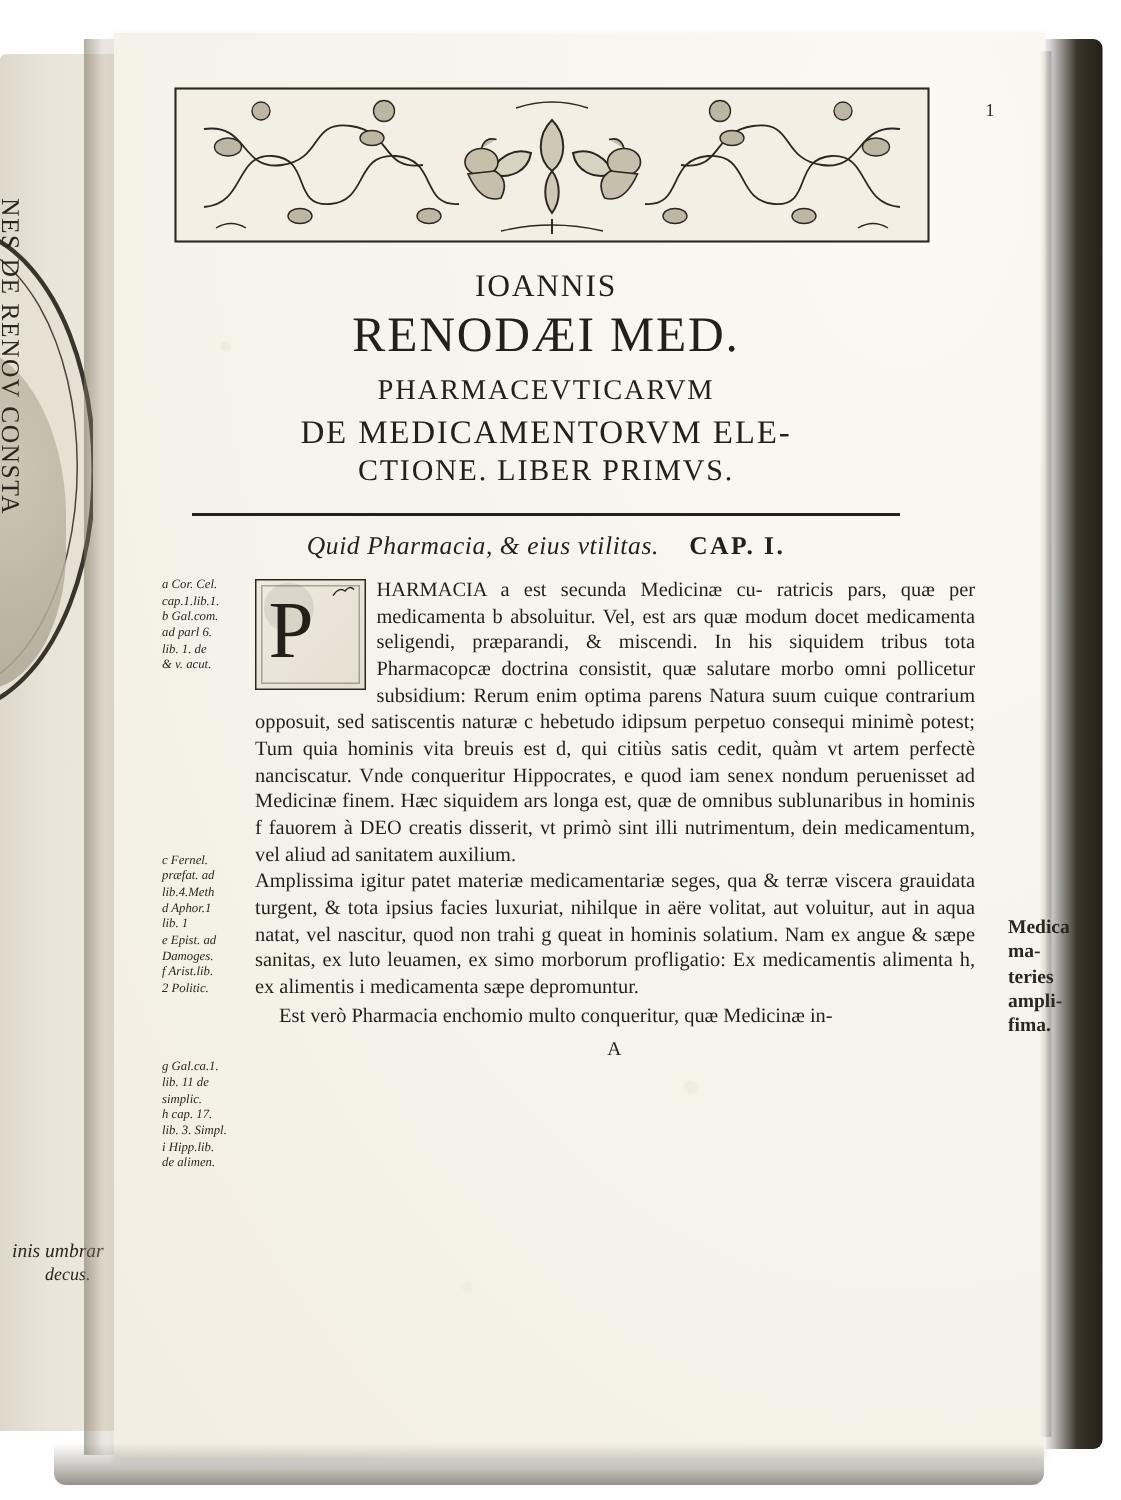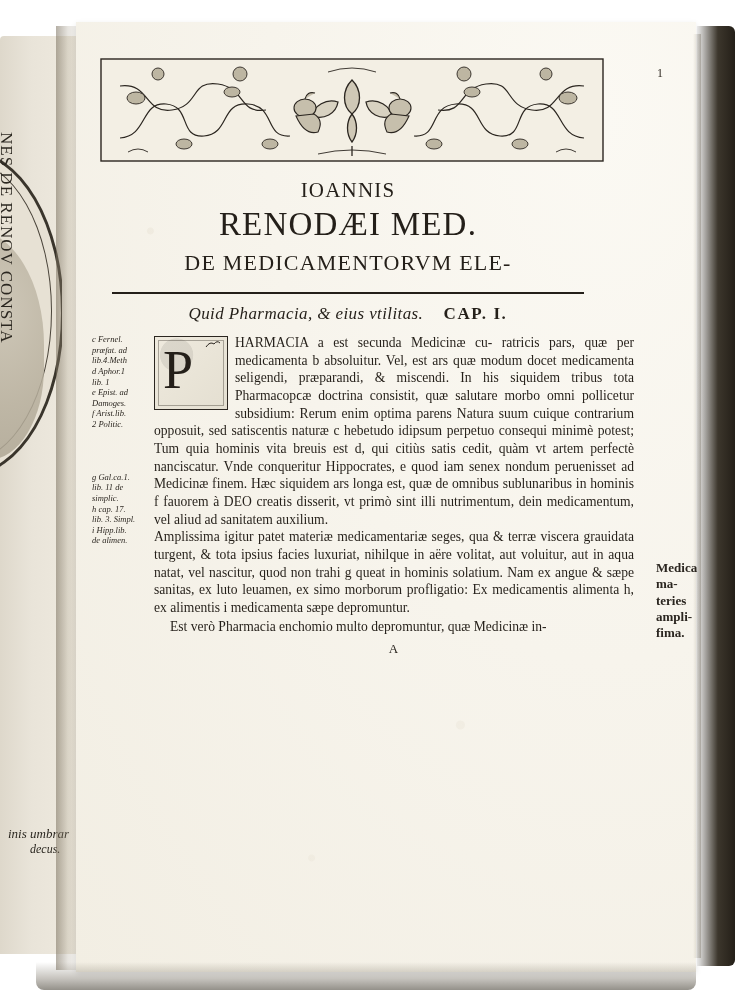--- a/index.html
+++ b/index.html
@@ -133,21 +133,21 @@
     position: absolute;
     left: 36px; bottom: 10px;
     width: 660px; height: 28px;
     background: linear-gradient(180deg, rgba(0,0,0,0.0) 0%, rgba(90,82,66,0.35) 60%, rgba(60,54,42,0.55) 100%);
     border-radius: 0 0 8px 8px;
   }
 
   
   .content {
     position: absolute;
-    left: 92px; top: 58px;
+    left: 108px; top: 58px;
     width: 576px;
     color: #241f19;
   }
 
   .folio {
     position: absolute;
     right: 84px; top: 66px;
     font-size: 12px;
     color: #322c24;
     font-family: "Liberation Serif", serif;
@@ -383,33 +383,41 @@
             <path d="M476 94 q-10 -6 -20 0"></path>
           <path d="M228 14 q24 -8 48 0"></path>
           <path d="M218 96 q34 -8 68 0"></path>
         </g>
       </svg>
     </div>
 
     <div class="titleblock">
       <div class="t-author hc">IOANNIS</div>
       <div class="t-main hc">RENODÆI MED.</div>
+      <div class="t-l4 hc">PHARMACEVTICARVM</div>
       <div class="t-l6 hc">DE MEDICAMENTORVM ELE-</div>
+      <div class="t-l7 hc">CTIONE. LIBER PRIMVS.</div>
     </div>
 
     <div class="rule"></div>
 
     <div class="chapline">
       <span class="ital">Quid Pharmacia, &amp; eius vtilitas.</span>
       <span class="cap">CAP. I.</span>
     </div>
 
     <div class="body-wrap">
 
       <div class="marginal-left">
+        <div class="mblock" style="white-space:pre-line; margin-bottom:120px;">a Cor. Cel.
+cap.1.lib.1.
+b Gal.com.
+ad parl 6.
+lib. 1. de
+&amp; v. acut.</div>
         <div class="mblock" style="white-space:pre-line; margin-bottom:42px;">c Fernel.
 præfat. ad
 lib.4.Meth
 d Aphor.1
 lib. 1
 e Epist. ad
 Damoges.
 f Arist.lib.
 2 Politic.</div>
         <div class="mblock" style="white-space:pre-line;">g Gal.ca.1.
@@ -430,20 +438,20 @@
           <span class="dropcap">
             <span class="vine"></span>
             <span class="letter">P</span>
             <svg class="bird" viewBox="0 0 16 12">
               <path d="M1 8 q4 -6 8 -3 q3 -4 6 -1" fill="none" stroke="#2b2620" stroke-width="1"></path>
             </svg>
           </span>
           <p class="para">HARMACIA a est secunda Medicinæ cu- ratricis pars, quæ per medicamenta b absoluitur. Vel, est ars quæ modum docet medicamenta seligendi, præparandi, &amp; miscendi. In his siquidem tribus tota Pharmacopϲæ doctrina consistit, quæ salutare morbo omni pollicetur subsidium: Rerum enim optima parens Natura suum cuique contrarium opposuit, sed satiscentis naturæ c hebetudo idipsum perpetuo consequi minimè potest; Tum quia hominis vita breuis est d, qui citiùs satis cedit, quàm vt artem perfectè nanciscatur. Vnde conqueritur Hippocrates, e quod iam senex nondum peruenisset ad Medicinæ finem. Hæc siquidem ars longa est, quæ de omnibus sublunaribus in hominis f fauorem à DEO creatis disserit, vt primò sint illi nutrimentum, dein medicamentum, vel aliud ad sanitatem auxilium.</p>
         </div>
         <p class="para">Amplissima igitur patet materiæ medicamentariæ seges, qua &amp; terræ viscera grauidata turgent, &amp; tota ipsius facies luxuriat, nihilque in aëre volitat, aut voluitur, aut in aqua natat, vel nascitur, quod non trahi g queat in hominis solatium. Nam ex angue &amp; sæpe sanitas, ex luto leuamen, ex simo morborum profligatio: Ex medicamentis alimenta h, ex alimentis i medicamenta sæpe depromuntur.</p>
-        <p class="para">Est verò Pharmacia enchomio multo depromuntur, quæ Medicinæ in-</p>
+        <p class="para">Est verò Pharmacia enchomio multo conqueritur, quæ Medicinæ in-</p>
       </div>
     </div>
 
     <div class="catchword">A</div>
   </div>
 
 </div>
 
 </body></html>

